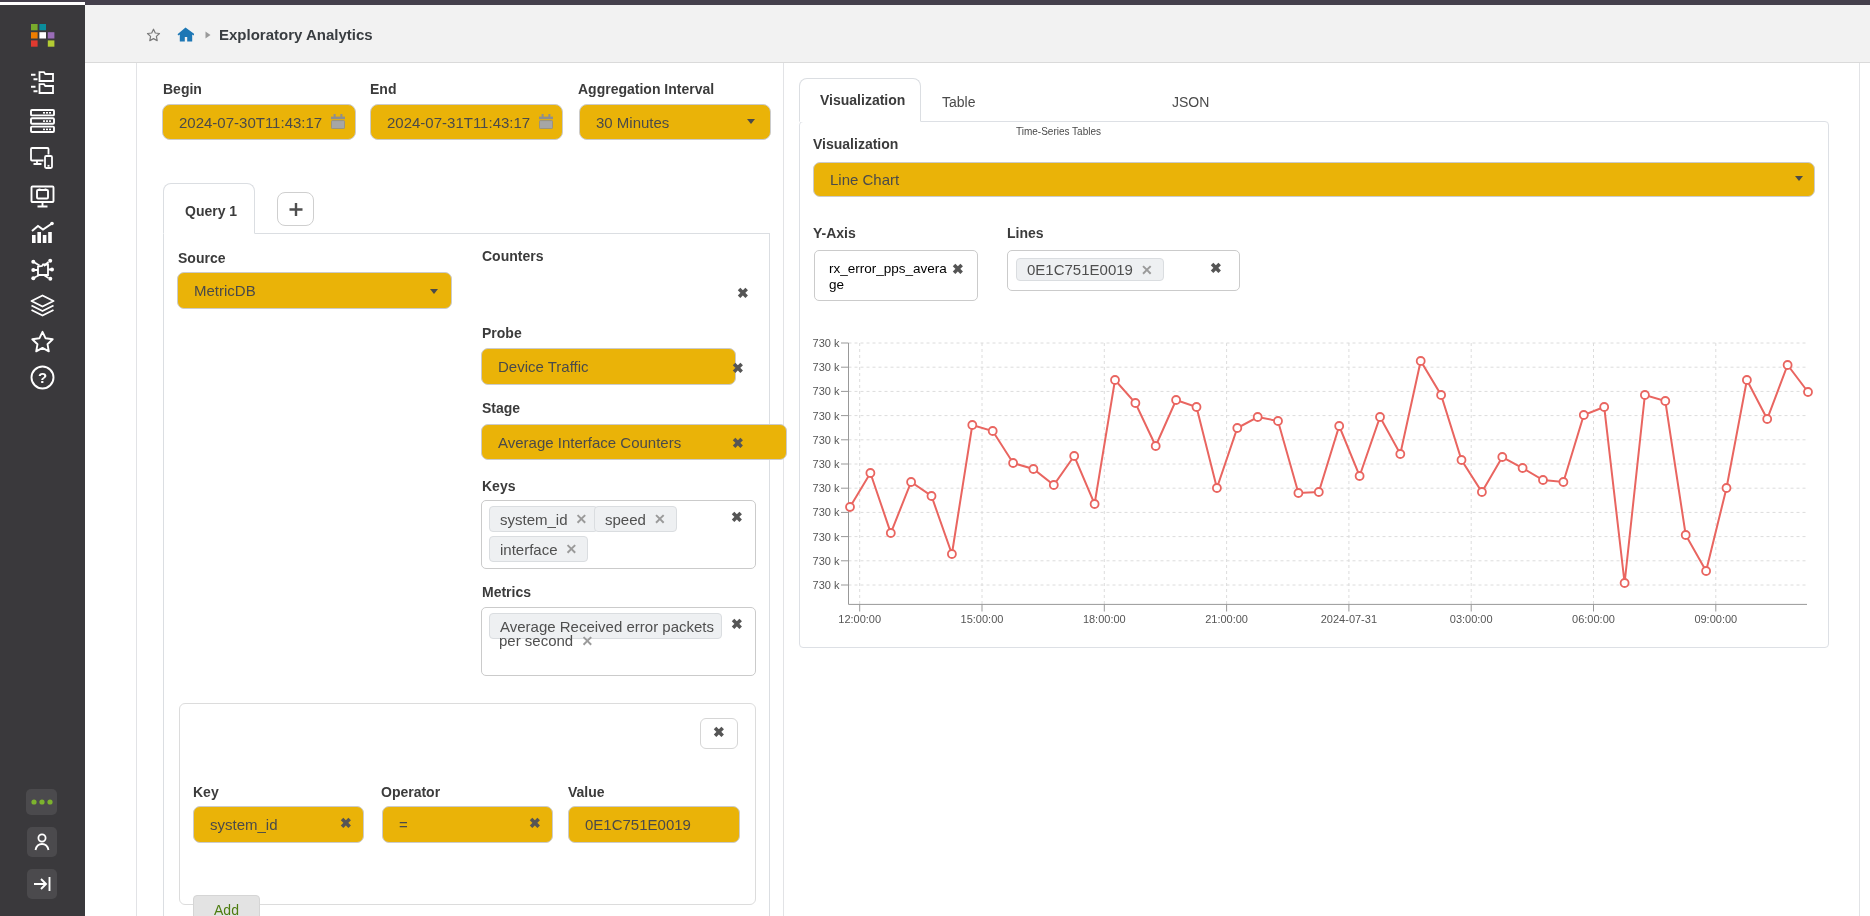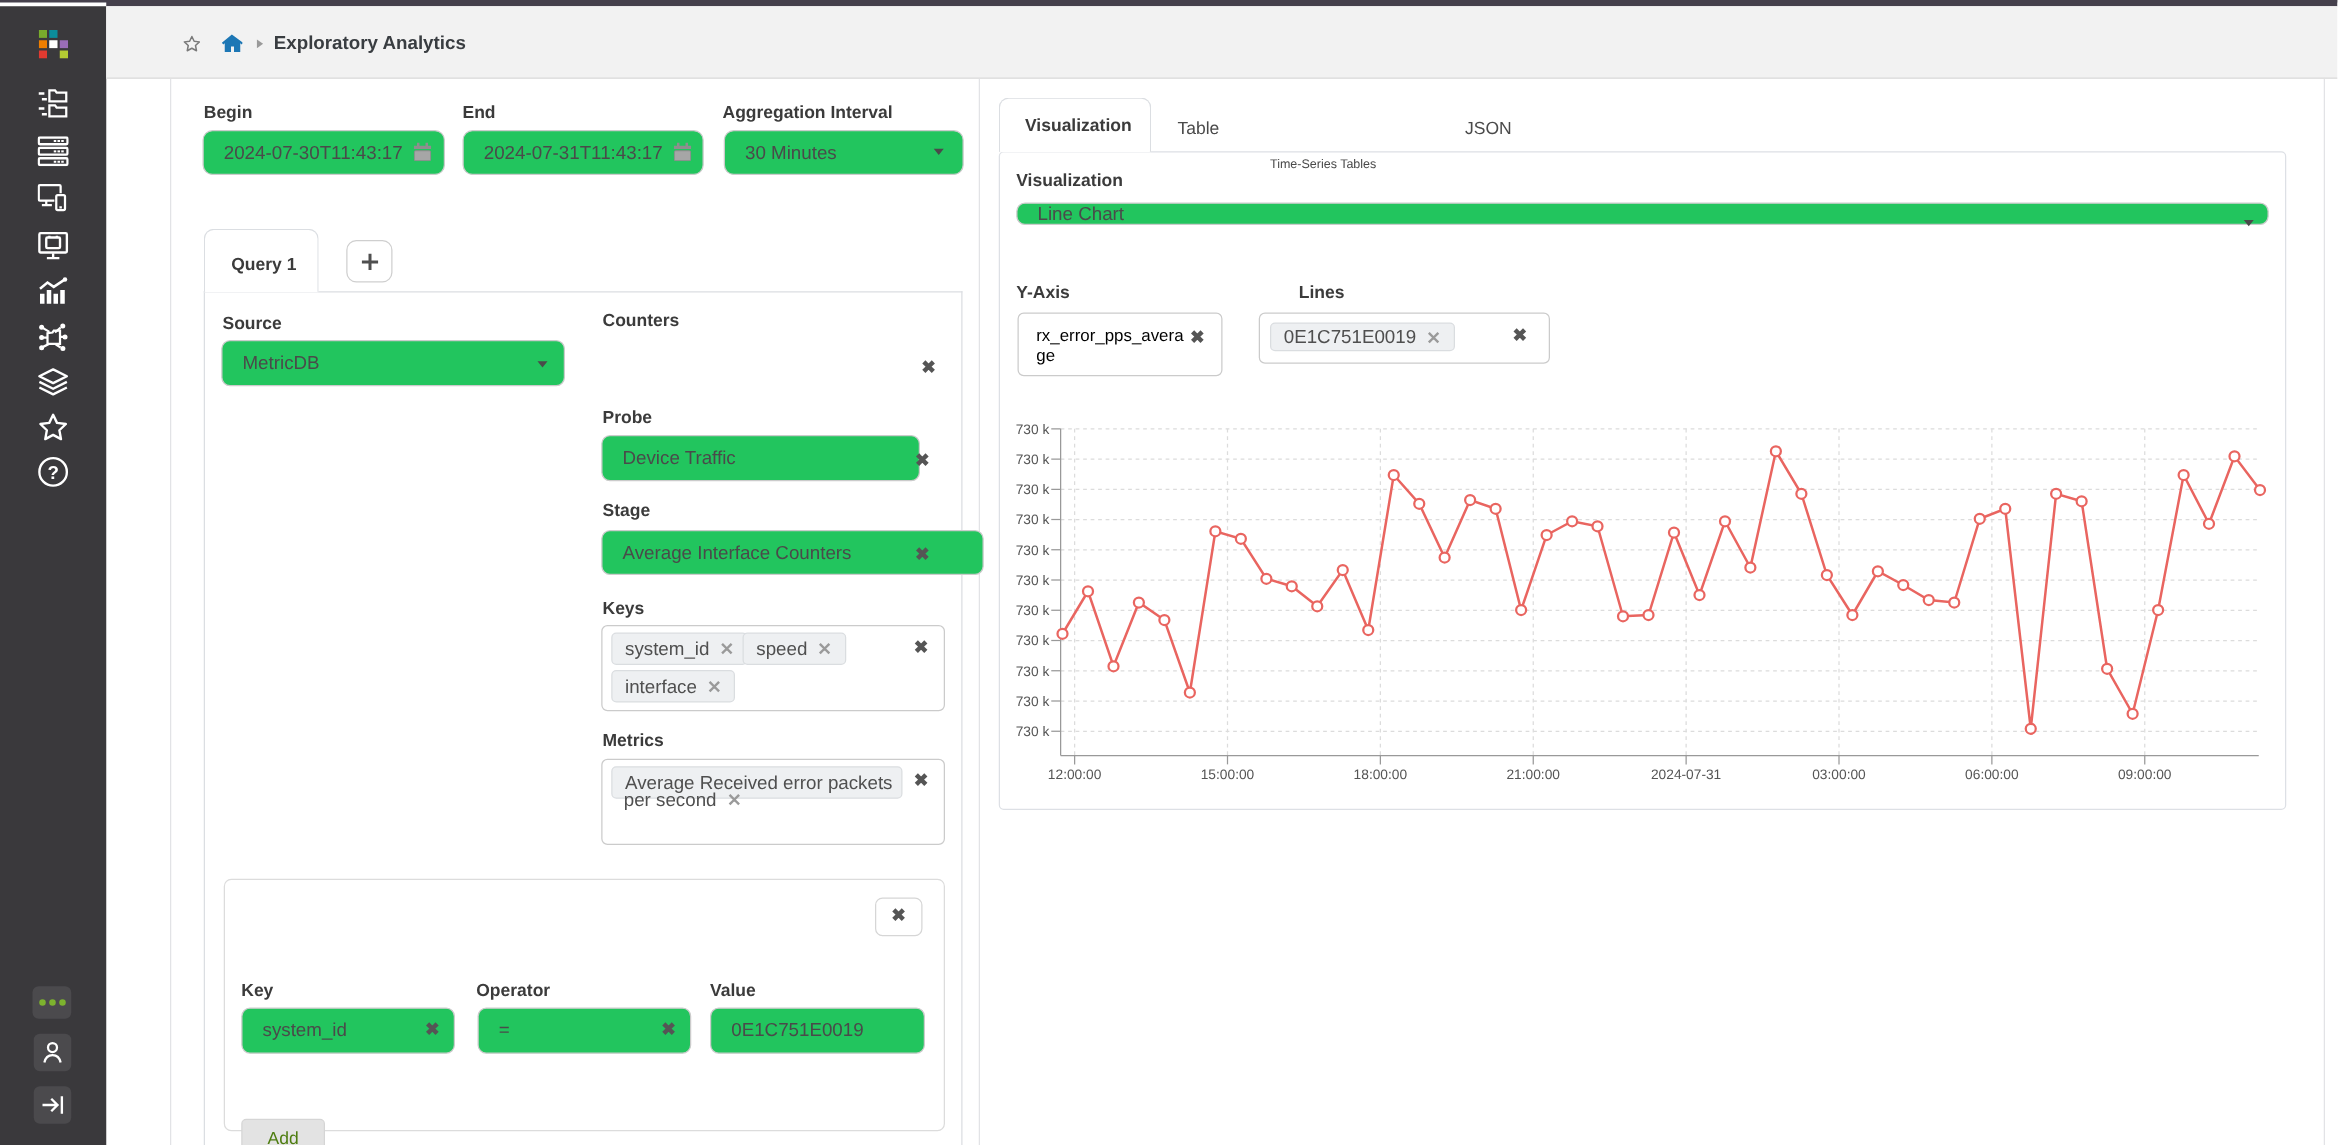--- a/index.html
+++ b/index.html
@@ -1,21 +1,21 @@
 <!DOCTYPE html>
 <html><head>
 <meta charset="utf-8">
 <style>
   * { margin:0; padding:0; box-sizing:border-box; }
   html,body { width:1870px; height:916px; overflow:hidden; background:#fff;
     font-family:"Liberation Sans", sans-serif; }
   #page { position:relative; width:1870px; height:916px; overflow:hidden; }
   .abs { position:absolute; }
   .lbl { position:absolute; font-size:14px; font-weight:700; color:#3b3b3b; white-space:nowrap; }
-  .inp { position:absolute; background:#22c55e; border:1px solid #cbcbcb; border-radius:7px;
+  .inp { position:absolute; background:#eab308; border:1px solid #cbcbcb; border-radius:7px;
          font-size:15px; color:#4a4a4a; display:flex; align-items:center; padding:4px 16px; white-space:nowrap;}
   .caret { position:absolute; width:0; height:0; border-left:4.5px solid transparent;
          border-right:4.5px solid transparent; border-top:5.5px solid #4a4a4a; }
   .vline { position:absolute; width:1px; background:#e2e3e6; }
   .chip { position:absolute; background:#eef0f2; border:1px solid #dadde0; border-radius:4px;
          font-size:15px; color:#4f4f4f; display:flex; align-items:center; padding:0 10px; height:26px; white-space:nowrap;}
   .chipx { color:#9a9a9a; font-size:14px; font-weight:700; margin-left:8px; }
   .clearx { position:absolute; color:#555555; font-size:14px; font-weight:700; }
 </style>
 </head>
@@ -229,29 +229,29 @@
   <div class="abs" style="left:193px;top:863px;width:67px;height:30px;background:#e3e3e3;border:1px solid #d5d5d5;border-radius:4px;display:flex;align-items:center;justify-content:center;font-size:14px;color:#4d7c0f;margin-top:32px;">Add</div>
 
   <div class="abs" style="left:799px;top:121px;width:1030px;height:527px;border:1px solid #dde0e5;border-radius:4px;"></div>
   <div class="abs" style="left:799px;top:78px;width:122px;height:44px;background:#fff;border:1px solid #dbdee2;border-bottom:1px solid #fff;border-radius:8px 8px 0 0;"></div>
   <div class="lbl" style="left:820px;top:92px;">Visualization</div>
   <div class="abs" style="left:942px;top:94px;font-size:14px;color:#4a4a4a;">Table</div>
   <div class="abs" style="left:1016px;top:94px;font-size:10px;color:#4a4a4a;margin-top:32px;">Time-Series Tables</div>
   <div class="abs" style="left:1172px;top:94px;font-size:14px;color:#4a4a4a;">JSON</div>
 
   <div class="lbl" style="left:813px;top:136px;">Visualization</div>
-  <div class="inp" style="left:813px;top:162px;width:1002px;height:18px;">Line Chart</div>
+  <div class="inp" style="left:813px;top:162px;width:1002px;height:35px;">Line Chart</div>
   <div class="caret" style="left:1795px;top:176px;"></div>
 
   <div class="lbl" style="left:813px;top:225px;">Y-Axis</div>
   <div class="abs" style="left:814px;top:250px;width:164px;height:51px;border:1px solid #cbcbcb;border-radius:5px;background:#fff;"></div>
   <div class="abs" style="left:829px;top:261px;font-size:13.5px;color:#000000;line-height:16px;">rx_error_pps_avera<br>ge</div>
   <div class="clearx" style="left:952px;top:261px;">✖</div>
 
-  <div class="lbl" style="left:1007px;top:225px;margin-left:32px;">Lines</div>
+  <div class="lbl" style="left:1007px;top:225px;">Lines</div>
   <div class="abs" style="left:1007px;top:250px;width:233px;height:41px;border:1px solid #cbcbcb;border-radius:5px;background:#fff;"></div>
   <div class="chip" style="left:1016px;top:258px;height:23px;">0E1C751E0019<span class="chipx">✕</span></div>
   <div class="clearx" style="left:1210px;top:260px;">✖</div>
 
   <svg class="abs" style="left:800px;top:330px;" width="1029" height="310" viewBox="0 0 1029 310">
   <line x1="48.5" y1="13.0" x2="1007" y2="13.0" stroke="#dcdcdc" stroke-width="1" stroke-dasharray="3,3"></line>
   <line x1="48.5" y1="37.2" x2="1007" y2="37.2" stroke="#dcdcdc" stroke-width="1" stroke-dasharray="3,3"></line>
   <line x1="48.5" y1="61.4" x2="1007" y2="61.4" stroke="#dcdcdc" stroke-width="1" stroke-dasharray="3,3"></line>
   <line x1="48.5" y1="85.6" x2="1007" y2="85.6" stroke="#dcdcdc" stroke-width="1" stroke-dasharray="3,3"></line>
   <line x1="48.5" y1="109.8" x2="1007" y2="109.8" stroke="#dcdcdc" stroke-width="1" stroke-dasharray="3,3"></line>

